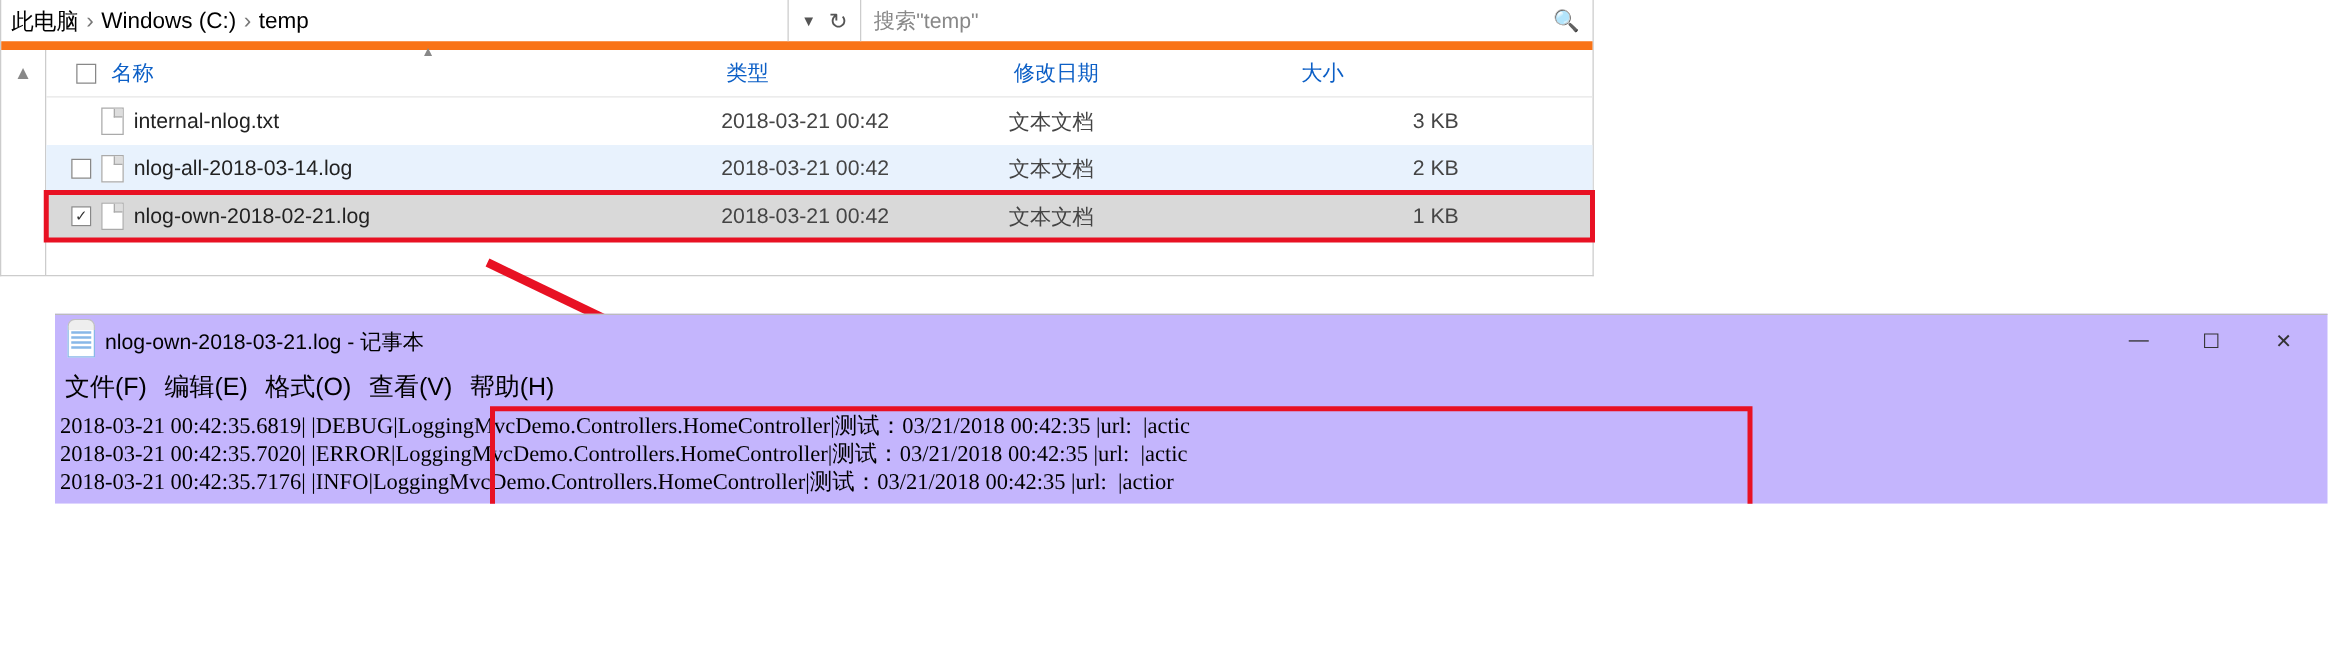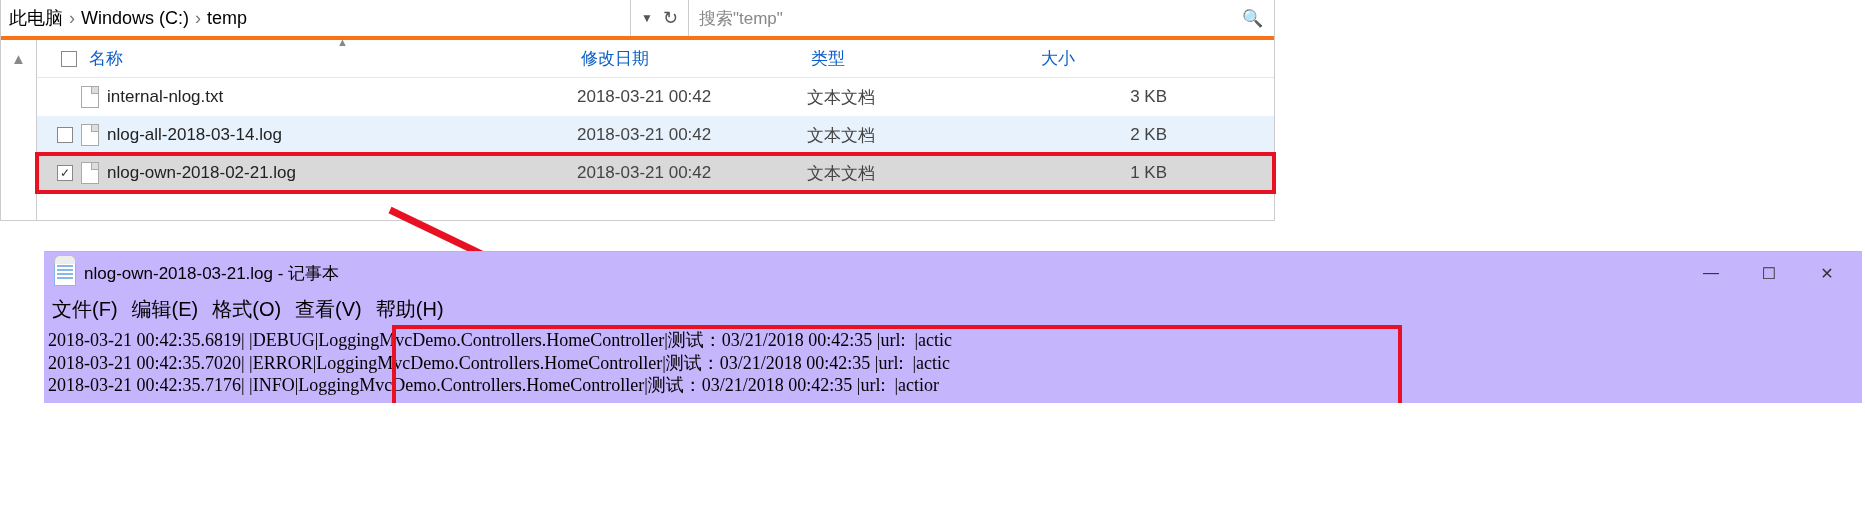--- a/index.html
+++ b/index.html
@@ -15,21 +15,21 @@
   
   .explorer {
     border: 1px solid #ccc;
     border-top: none;
     width: 1275px;
     margin-left: 0;
   }
   .addressbar {
     display: flex;
     align-items: stretch;
-    border-bottom: 4px solid #f97316;
+    border-bottom: 7px solid #f97316;
     height: 40px;
   }
   .breadcrumb {
     flex: 1;
     display: flex;
     align-items: center;
     padding: 0 8px;
     font-size: 18px;
     gap: 6px;
     border-right: 1px solid #ccc;
@@ -236,24 +236,24 @@
     <div class="scrollgutter">▲</div>
     <div class="filelist" style="position:relative;">
 
       <div class="head-row" style="position:relative;">
         <div class="hcell">
           <span class="hcb"></span>
           <span>名称</span>
           <span class="sort-caret">▲</span>
         </div>
         <div class="hcell">
+            <span>类型</span>
+          </div>
+        <div class="hcell">
             <span>修改日期</span>
-          </div>
-        <div class="hcell">
-            <span>类型</span>
           </div>
         <div class="hcell">
             <span>大小</span>
           </div>
       </div>
 
       <div id="rows">
           <div class="file-row">
             <div class="namecell">
               <span class="cb cb-hidden"></span>

